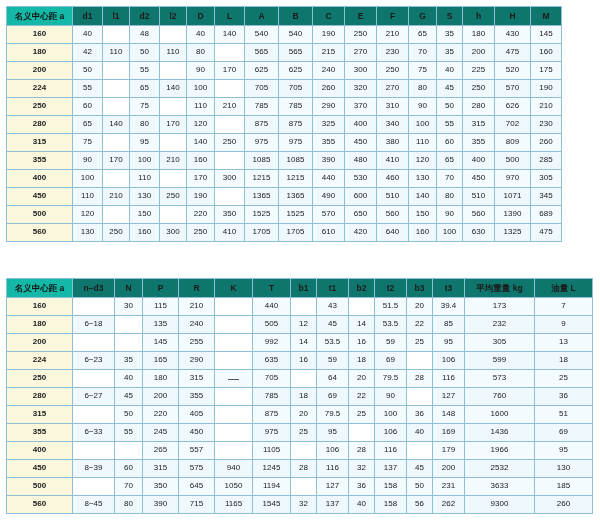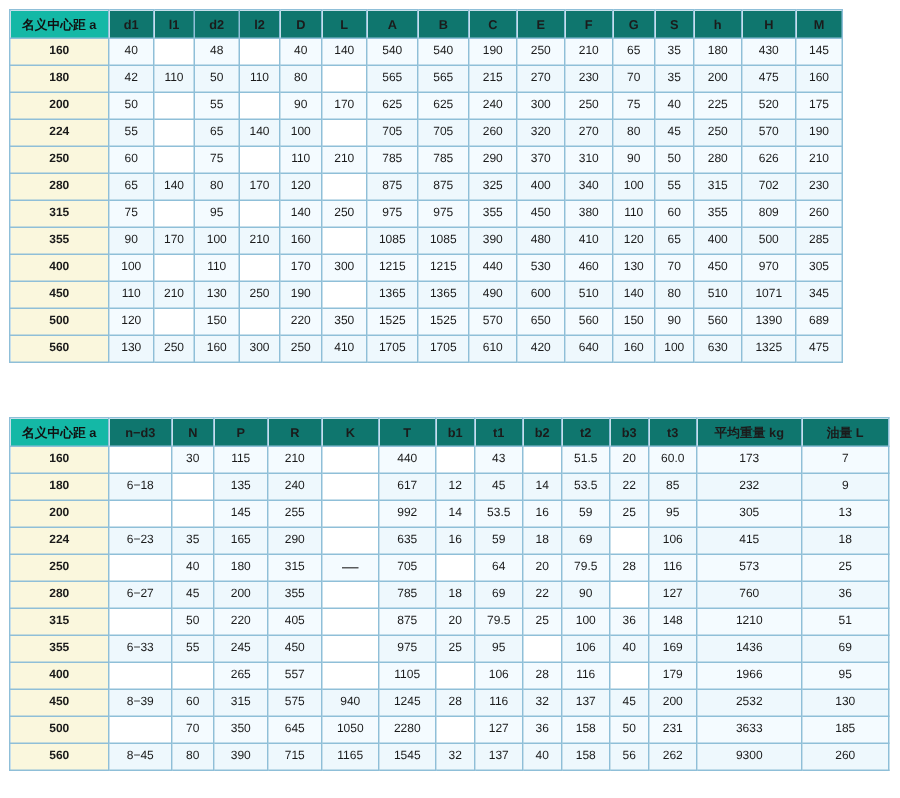--- a/index.html
+++ b/index.html
@@ -388,32 +388,32 @@
           <td class="body">30</td>
           <td class="body">115</td>
           <td class="body">210</td>
           <td class="blank"></td>
           <td class="body">440</td>
           <td class="blank"></td>
           <td class="body">43</td>
           <td class="blank"></td>
           <td class="body">51.5</td>
           <td class="body">20</td>
-          <td class="body">60.0</td>
+          <td class="body">39.4</td>
           <td class="body">173</td>
           <td class="body">7</td>
         </tr>
         <tr>
           <td class="c0">180</td>
           <td class="bodyalt">6−18</td>
           <td class="blank"></td>
           <td class="bodyalt">135</td>
           <td class="bodyalt">240</td>
           <td class="blank"></td>
-          <td class="bodyalt">617</td>
+          <td class="bodyalt">505</td>
           <td class="bodyalt">12</td>
           <td class="bodyalt">45</td>
           <td class="bodyalt">14</td>
           <td class="bodyalt">53.5</td>
           <td class="bodyalt">22</td>
           <td class="bodyalt">85</td>
           <td class="bodyalt">232</td>
           <td class="bodyalt">9</td>
         </tr>
         <tr>
@@ -440,21 +440,21 @@
           <td class="bodyalt">165</td>
           <td class="bodyalt">290</td>
           <td class="blank"></td>
           <td class="bodyalt">635</td>
           <td class="bodyalt">16</td>
           <td class="bodyalt">59</td>
           <td class="bodyalt">18</td>
           <td class="bodyalt">69</td>
           <td class="blank"></td>
           <td class="bodyalt">106</td>
-          <td class="bodyalt">415</td>
+          <td class="bodyalt">599</td>
           <td class="bodyalt">18</td>
         </tr>
         <tr>
           <td class="c0">250</td>
           <td class="blank"></td>
           <td class="body">40</td>
           <td class="body">180</td>
           <td class="body">315</td>
           <td class="body dash">—</td>
           <td class="body">705</td>
@@ -491,21 +491,21 @@
           <td class="body">220</td>
           <td class="body">405</td>
           <td class="blank"></td>
           <td class="body">875</td>
           <td class="body">20</td>
           <td class="body">79.5</td>
           <td class="body">25</td>
           <td class="body">100</td>
           <td class="body">36</td>
           <td class="body">148</td>
-          <td class="body">1210</td>
+          <td class="body">1600</td>
           <td class="body">51</td>
         </tr>
         <tr>
           <td class="c0">355</td>
           <td class="bodyalt">6−33</td>
           <td class="bodyalt">55</td>
           <td class="bodyalt">245</td>
           <td class="bodyalt">450</td>
           <td class="blank"></td>
           <td class="bodyalt">975</td>
@@ -552,21 +552,21 @@
           <td class="bodyalt">2532</td>
           <td class="bodyalt">130</td>
         </tr>
         <tr>
           <td class="c0">500</td>
           <td class="blank"></td>
           <td class="body">70</td>
           <td class="body">350</td>
           <td class="body">645</td>
           <td class="body">1050</td>
-          <td class="body">2280</td>
+          <td class="body">1194</td>
           <td class="blank"></td>
           <td class="body">127</td>
           <td class="body">36</td>
           <td class="body">158</td>
           <td class="body">50</td>
           <td class="body">231</td>
           <td class="body">3633</td>
           <td class="body">185</td>
         </tr>
         <tr>

